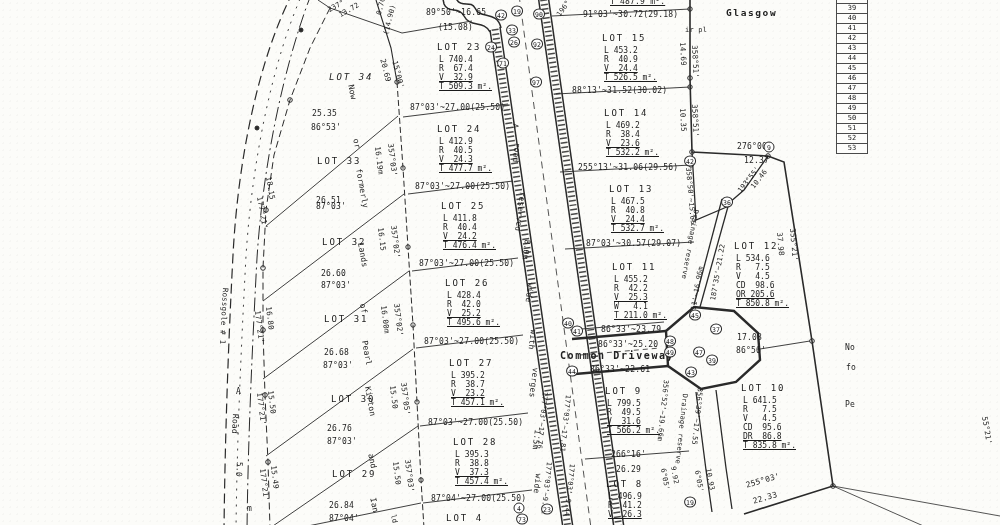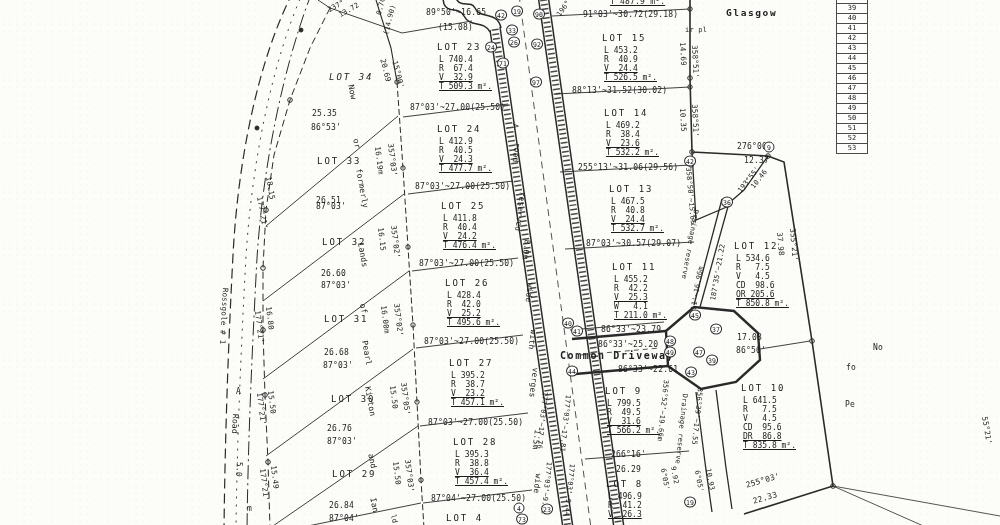--- a/index.html
+++ b/index.html
@@ -148,21 +148,21 @@
       <span class="lbl" style="left: 586px; top: 240px;">87°03'~30.57(29.07)</span>
       <span class="lbl" style="left: 410px; top: 104px;">87°03'~27.00(25.50)</span>
       <span class="lbl" style="left: 415px; top: 183px;">87°03'~27.00(25.50)</span>
       <span class="lbl" style="left: 419px; top: 260px;">87°03'~27.00(25.50)</span>
       <span class="lbl" style="left: 424px; top: 338px;">87°03'~27.00(25.50)</span>
       <span class="lbl" style="left: 428px; top: 419px;">87°03'~27.00(25.50)</span>
       <span class="lbl" style="left: 431px; top: 495px;">87°04'~27.00(25.50)</span>
       <span class="lbl" style="left: 601px; top: 326px;">86°33'~23.79</span>
       <span class="lbl" style="left: 598px; top: 341px;">86°33'~25.20</span>
       <span class="lbl big" style="left: 560px; top: 351px; font-size: 10px;">Common Driveway</span>
-      <span class="lbl" style="left: 618px; top: 366px;">86°33'~22.61</span>
+      <span class="lbl" style="left: 590px; top: 366px;">86°33'~22.61</span>
       <span class="lbl" style="left: 611px; top: 451px;">266°16'</span>
       <span class="lbl" style="left: 616px; top: 466px;">26.29</span>
       <span class="lbl big" style="left: 726px; top: 8px; font-size: 9.5px;">Glasgow</span>
       <span class="lbl" style="left: 737px; top: 143px;">276°00'</span>
       <span class="lbl" style="left: 731px; top: 157px; margin-left: 13px;">12.37</span>
       <span class="lbl" style="left: 737px; top: 334px;">17.08</span>
       <span class="lbl" style="left: 736px; top: 347px;">86°56'</span>
       <span class="lbl" style="left: 745px; top: 482px; transform: rotate(-16deg);">255°03'</span>
       <span class="lbl" style="left: 752px; top: 498px; transform: rotate(-16deg);">22.33</span>
       <span class="lbl" style="left: 312px; top: 110px;">25.35</span>
@@ -243,32 +243,32 @@
       <span class="lbl" style="left: 783px; top: 232px; font-size: 7.5px; transform: rotate(85deg);">37.98</span>
       <span class="lbl" style="left: 796px; top: 228px; font-size: 7.5px; transform: rotate(85deg);">355°21'</span>
       <span class="lbl" style="left: 689px; top: 318px; font-size: 7px; transform: rotate(-80deg);">8°11'~16.96m</span>
       <span class="lbl" style="left: 669px; top: 380px; font-size: 7px; transform: rotate(96deg);">356°52'~19.66m</span>
       <span class="lbl" style="left: 688px; top: 394px; font-size: 7px; transform: rotate(96deg);">Drainage reserve</span>
       <span class="lbl" style="left: 703px; top: 388px; font-size: 7px; transform: rotate(96deg);">356°39'~17.55</span>
       <span class="lbl" style="left: 666px; top: 468px; font-size: 7px; transform: rotate(80deg);">6°05'</span>
       <span class="lbl" style="left: 676px; top: 466px; font-size: 7px; transform: rotate(80deg);">9.92</span>
       <span class="lbl" style="left: 700px; top: 470px; font-size: 7px; transform: rotate(80deg);">6°05'</span>
       <span class="lbl" style="left: 711px; top: 468px; font-size: 7px; transform: rotate(80deg);">10.93</span>
-      <span class="lbl" style="left: 873px; top: 344px;">No</span>
+      <span class="lbl" style="left: 845px; top: 344px;">No</span>
       <span class="lbl" style="left: 846px; top: 364px;">fo</span>
       <span class="lbl" style="left: 845px; top: 401px;">Pe</span>
       <span class="lbl" style="left: 988px; top: 416px; font-size: 7.5px; transform: rotate(80deg);">55°21'</span>
     </div>
   <div id="lots">
       <div class="lot" style="left: 437px; top: 42px;"><div class="lot-name">LOT 23</div><div class="lot-row">L 740.4</div><div class="lot-row">R  67.4</div><div class="lot-row und">V  32.9</div><div class="lot-row und">T 509.3 m².</div></div>
       <div class="lot" style="left: 437px; top: 124px;"><div class="lot-name">LOT 24</div><div class="lot-row">L 412.9</div><div class="lot-row">R  40.5</div><div class="lot-row und">V  24.3</div><div class="lot-row und">T 477.7 m².</div></div>
       <div class="lot" style="left: 441px; top: 201px;"><div class="lot-name">LOT 25</div><div class="lot-row">L 411.8</div><div class="lot-row">R  40.4</div><div class="lot-row und">V  24.2</div><div class="lot-row und">T 476.4 m².</div></div>
       <div class="lot" style="left: 445px; top: 278px;"><div class="lot-name">LOT 26</div><div class="lot-row">L 428.4</div><div class="lot-row">R  42.0</div><div class="lot-row und">V  25.2</div><div class="lot-row und">T 495.6 m².</div></div>
       <div class="lot" style="left: 449px; top: 358px;"><div class="lot-name">LOT 27</div><div class="lot-row">L 395.2</div><div class="lot-row">R  38.7</div><div class="lot-row und">V  23.2</div><div class="lot-row und">T 457.1 m².</div></div>
-      <div class="lot" style="left: 453px; top: 437px;"><div class="lot-name">LOT 28</div><div class="lot-row">L 395.3</div><div class="lot-row">R  38.8</div><div class="lot-row und">V  36.4</div><div class="lot-row und">T 457.4 m².</div></div>
+      <div class="lot" style="left: 453px; top: 437px;"><div class="lot-name">LOT 28</div><div class="lot-row">L 395.3</div><div class="lot-row">R  38.8</div><div class="lot-row und">V  37.3</div><div class="lot-row und">T 457.4 m².</div></div>
       <div class="lot" style="left: 602px; top: 33px;"><div class="lot-name">LOT 15</div><div class="lot-row">L 453.2</div><div class="lot-row">R  40.9</div><div class="lot-row und">V  24.4</div><div class="lot-row und">T 526.5 m².</div></div>
       <div class="lot" style="left: 604px; top: 108px;"><div class="lot-name">LOT 14</div><div class="lot-row">L 469.2</div><div class="lot-row">R  38.4</div><div class="lot-row und">V  23.6</div><div class="lot-row und">T 532.2 m².</div></div>
       <div class="lot" style="left: 609px; top: 184px;"><div class="lot-name">LOT 13</div><div class="lot-row">L 467.5</div><div class="lot-row">R  40.8</div><div class="lot-row und">V  24.4</div><div class="lot-row und">T 532.7 m².</div></div>
       <div class="lot" style="left: 612px; top: 262px;"><div class="lot-name">LOT 11</div><div class="lot-row">L 455.2</div><div class="lot-row">R  42.2</div><div class="lot-row und">V  25.3</div><div class="lot-row">W   4.1</div><div class="lot-row und">T 211.0 m².</div></div>
       <div class="lot" style="left: 734px; top: 241px;"><div class="lot-name">LOT 12</div><div class="lot-row">L 534.6</div><div class="lot-row">R   7.5</div><div class="lot-row">V   4.5</div><div class="lot-row">CD  98.6</div><div class="lot-row und">OR 205.6</div><div class="lot-row und">T 850.8 m².</div></div>
       <div class="lot" style="left: 605px; top: 386px;"><div class="lot-name">LOT 9</div><div class="lot-row">L 799.5</div><div class="lot-row">R  49.5</div><div class="lot-row und">V  31.6</div><div class="lot-row und">T 566.2 m².</div></div>
       <div class="lot" style="left: 741px; top: 383px;"><div class="lot-name">LOT 10</div><div class="lot-row">L 641.5</div><div class="lot-row">R   7.5</div><div class="lot-row">V   4.5</div><div class="lot-row">CD  95.6</div><div class="lot-row und">DR  86.8</div><div class="lot-row und">T 835.8 m².</div></div>
       <div class="lot" style="left: 606px; top: 479px;"><div class="lot-name">LOT 8</div><div class="lot-row">L 496.9</div><div class="lot-row">R  41.2</div><div class="lot-row und">V  26.3</div></div>
       <div class="lot" style="left: 329px; top: 72px; font-style: italic;"><div class="lot-name">LOT 34</div></div>
       <div class="lot" style="left: 317px; top: 156px;"><div class="lot-name">LOT 33</div></div>

